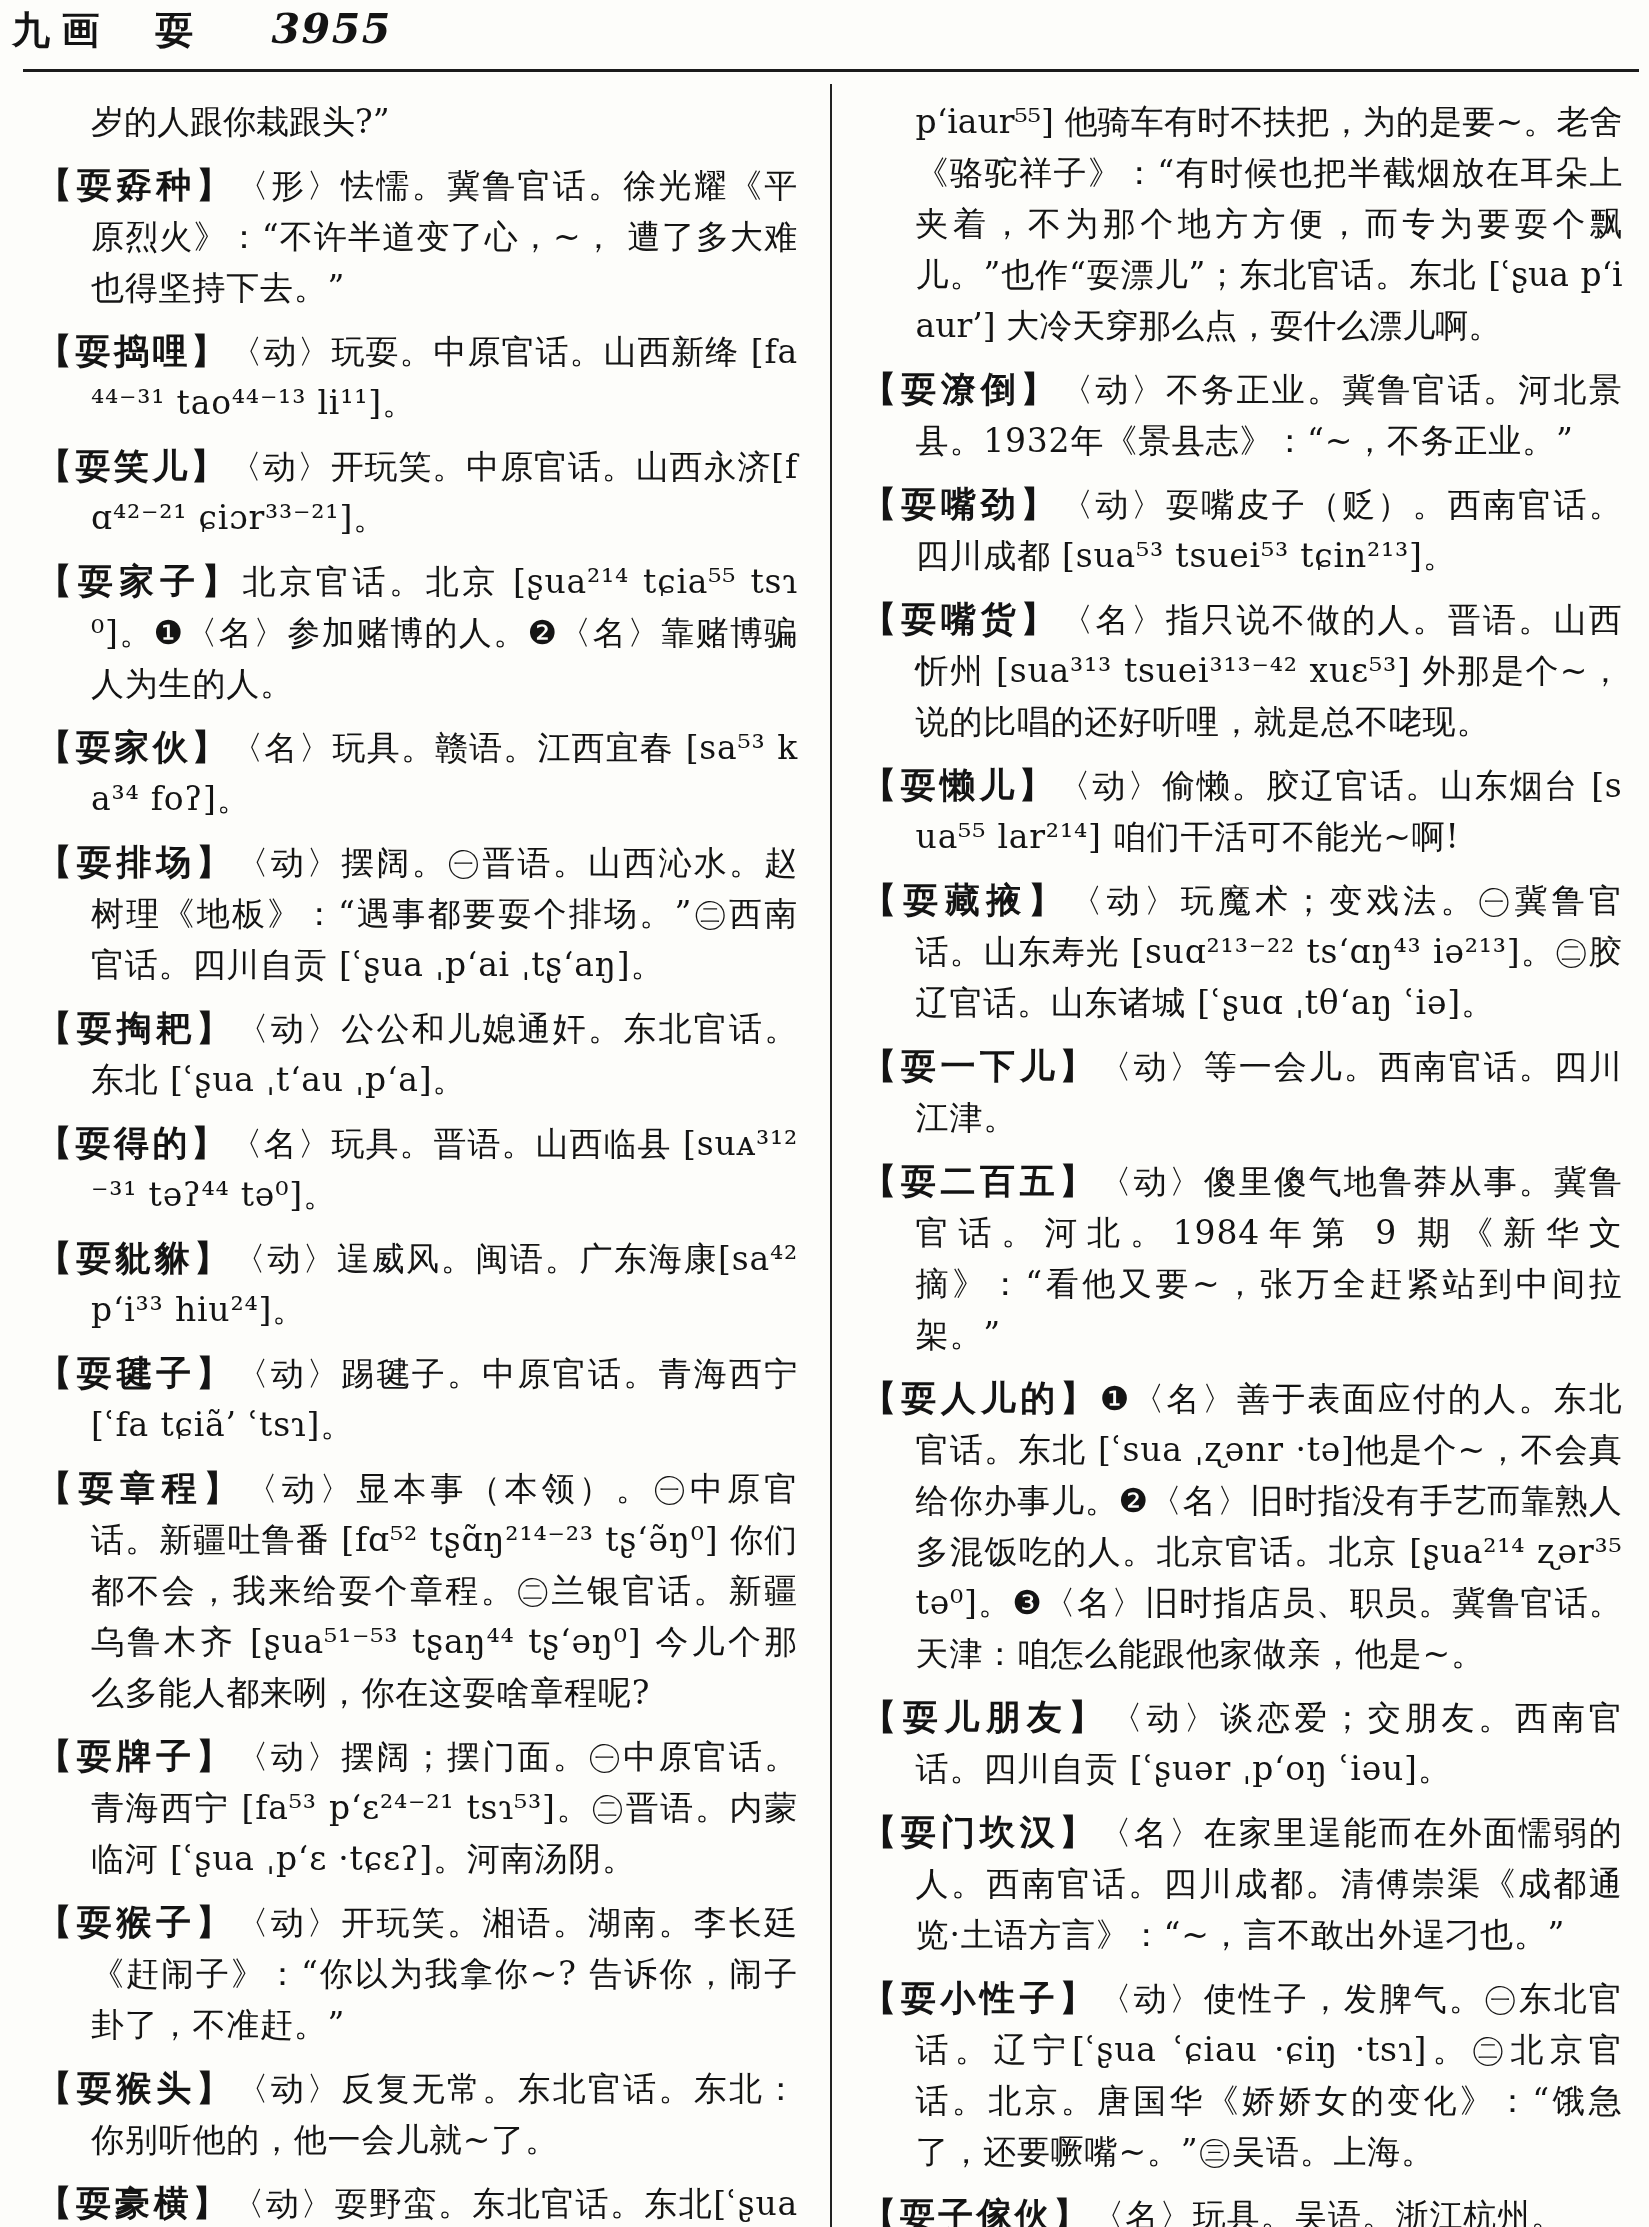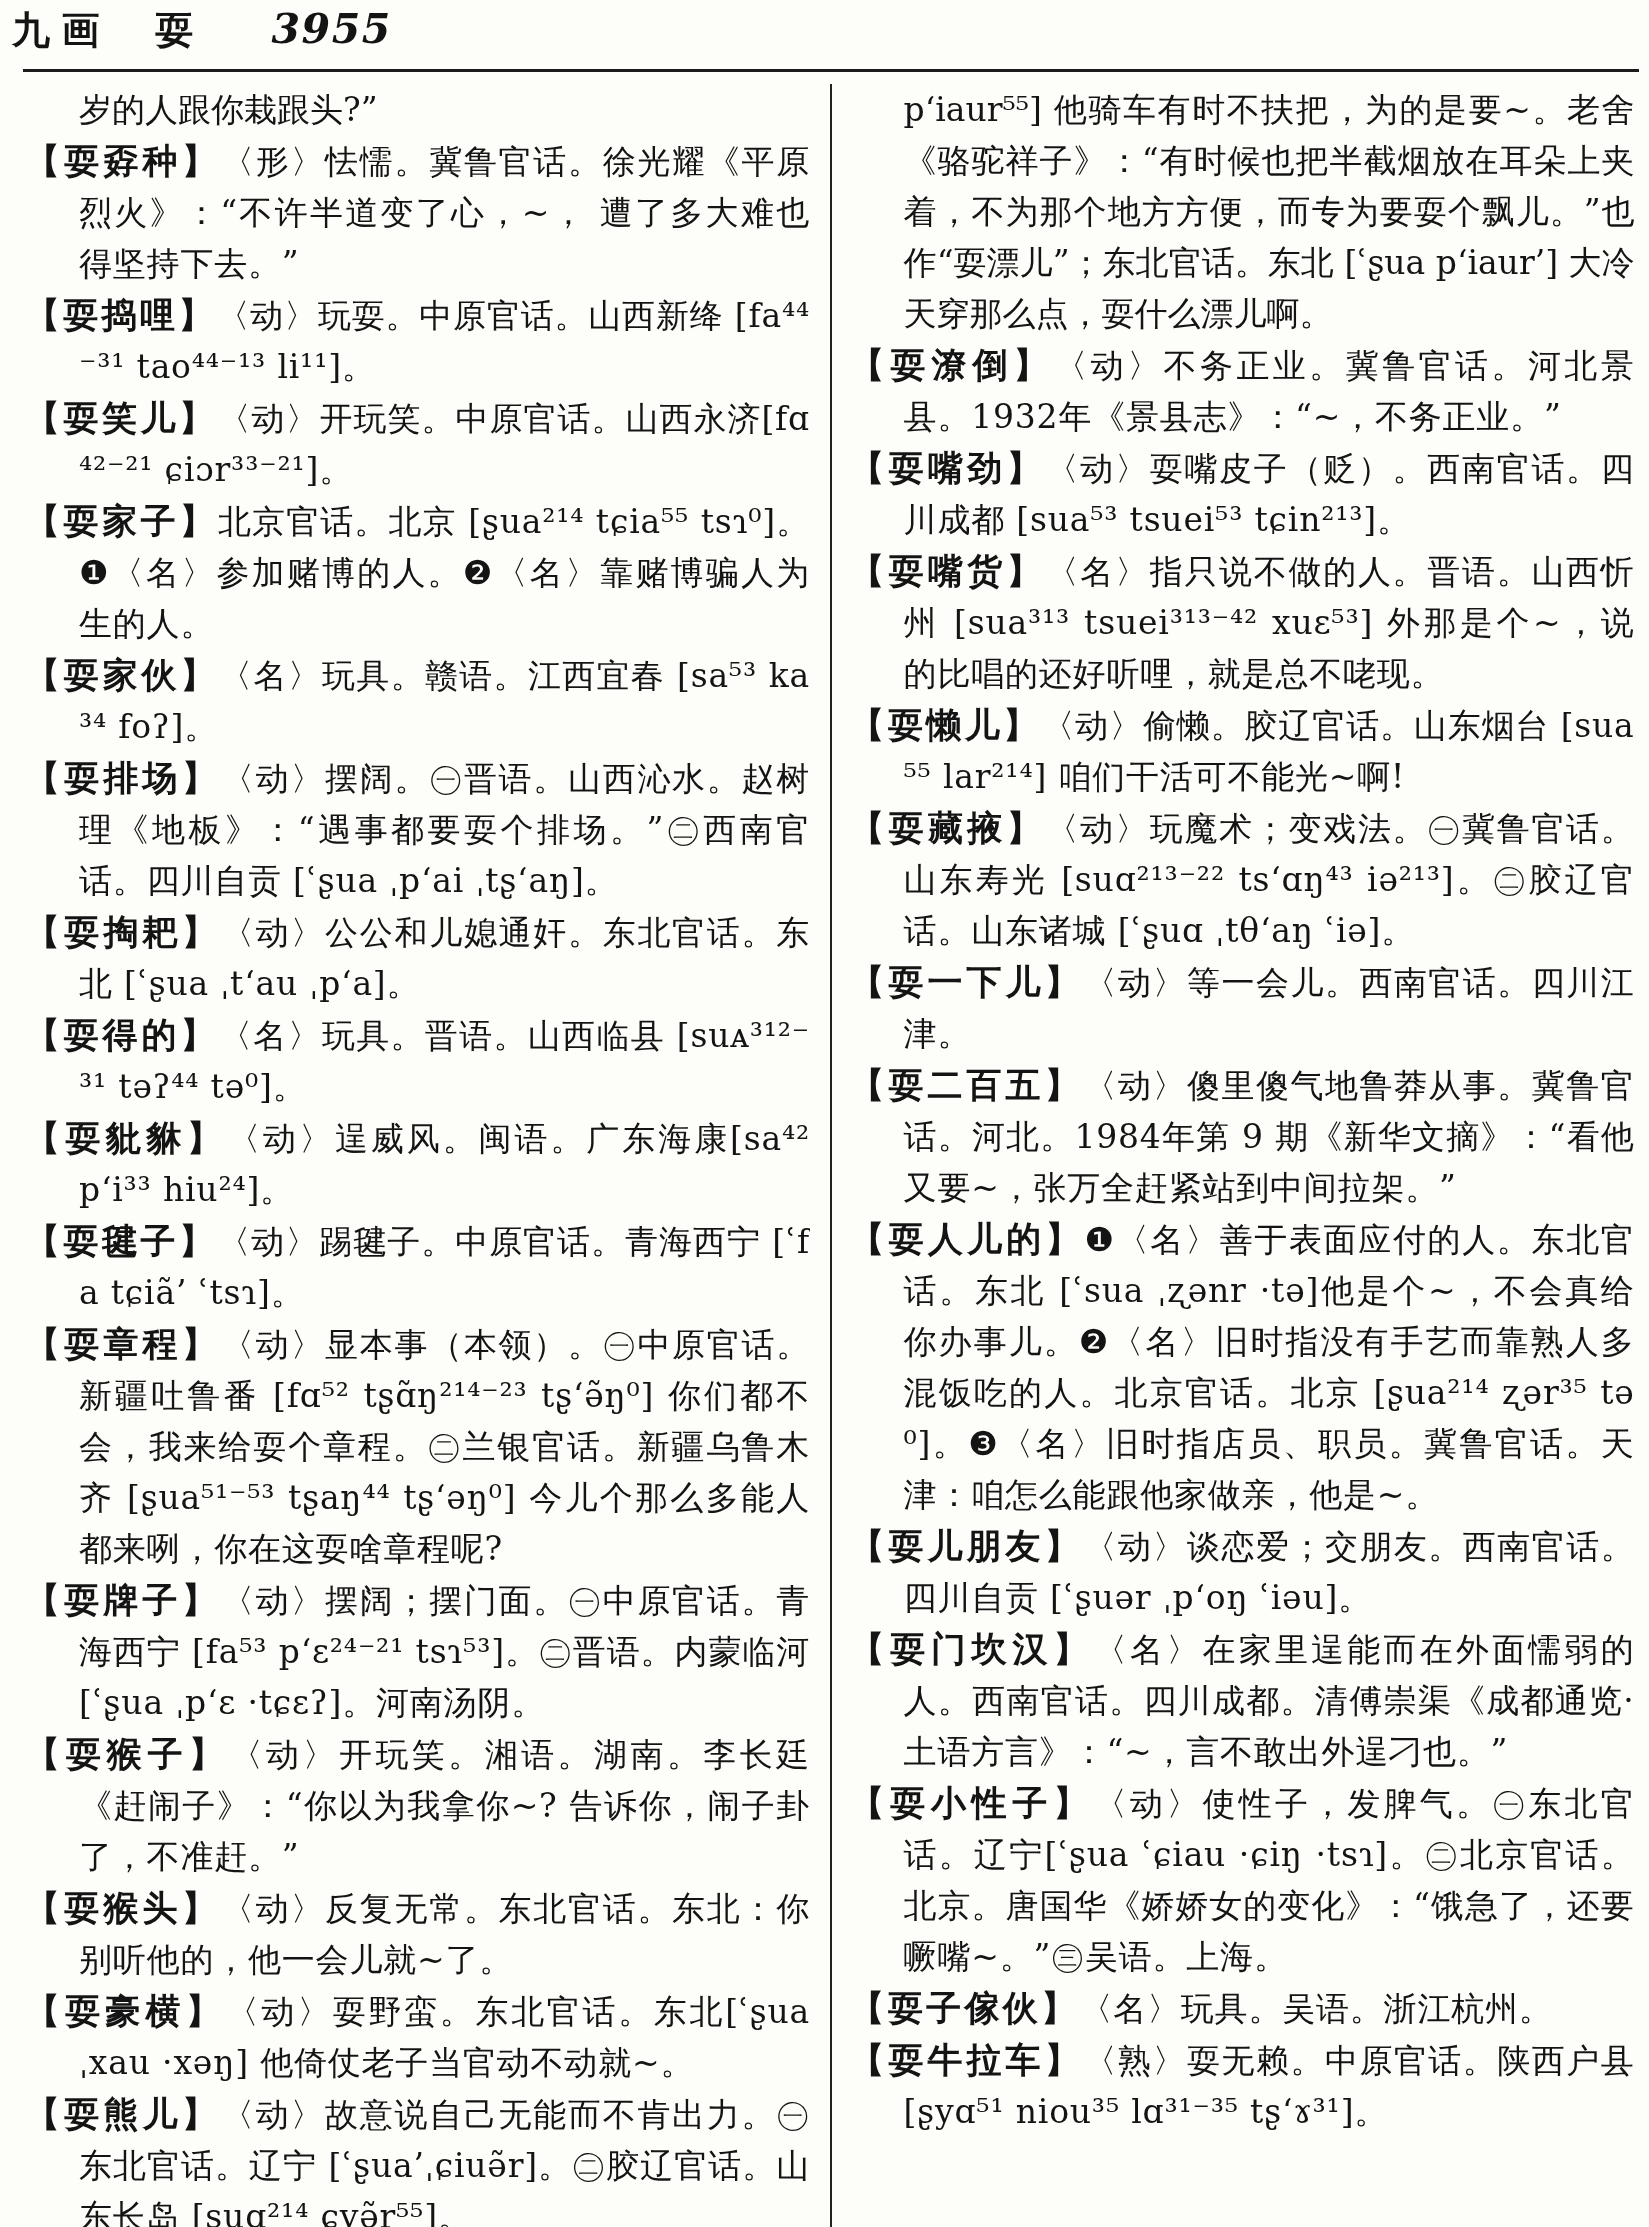--- a/index.html
+++ b/index.html
@@ -30,21 +30,21 @@
     position:absolute;top:84px;left:25px;right:11.5px;bottom:0;
     display:flex;overflow:hidden;
   }
   .col{
     width:785px;flex:0 0 auto;overflow:hidden;
   }
   .divider{
     flex:0 0 auto;width:1.6px;background:#222;margin:0 18px 0 20px;
   }
   .entry{
-    margin:0;
+    margin:12px;
     font-size:33px;line-height:51px;
     text-align:justify;
     padding-left:54px;text-indent:-54px;
     word-break:break-all;
   }
   .entry.cont{text-indent:0;}
   .hw{
     font-weight:bold;font-size:35px;letter-spacing:3.3px;
   }
   .bd{letter-spacing:0.8px;}

